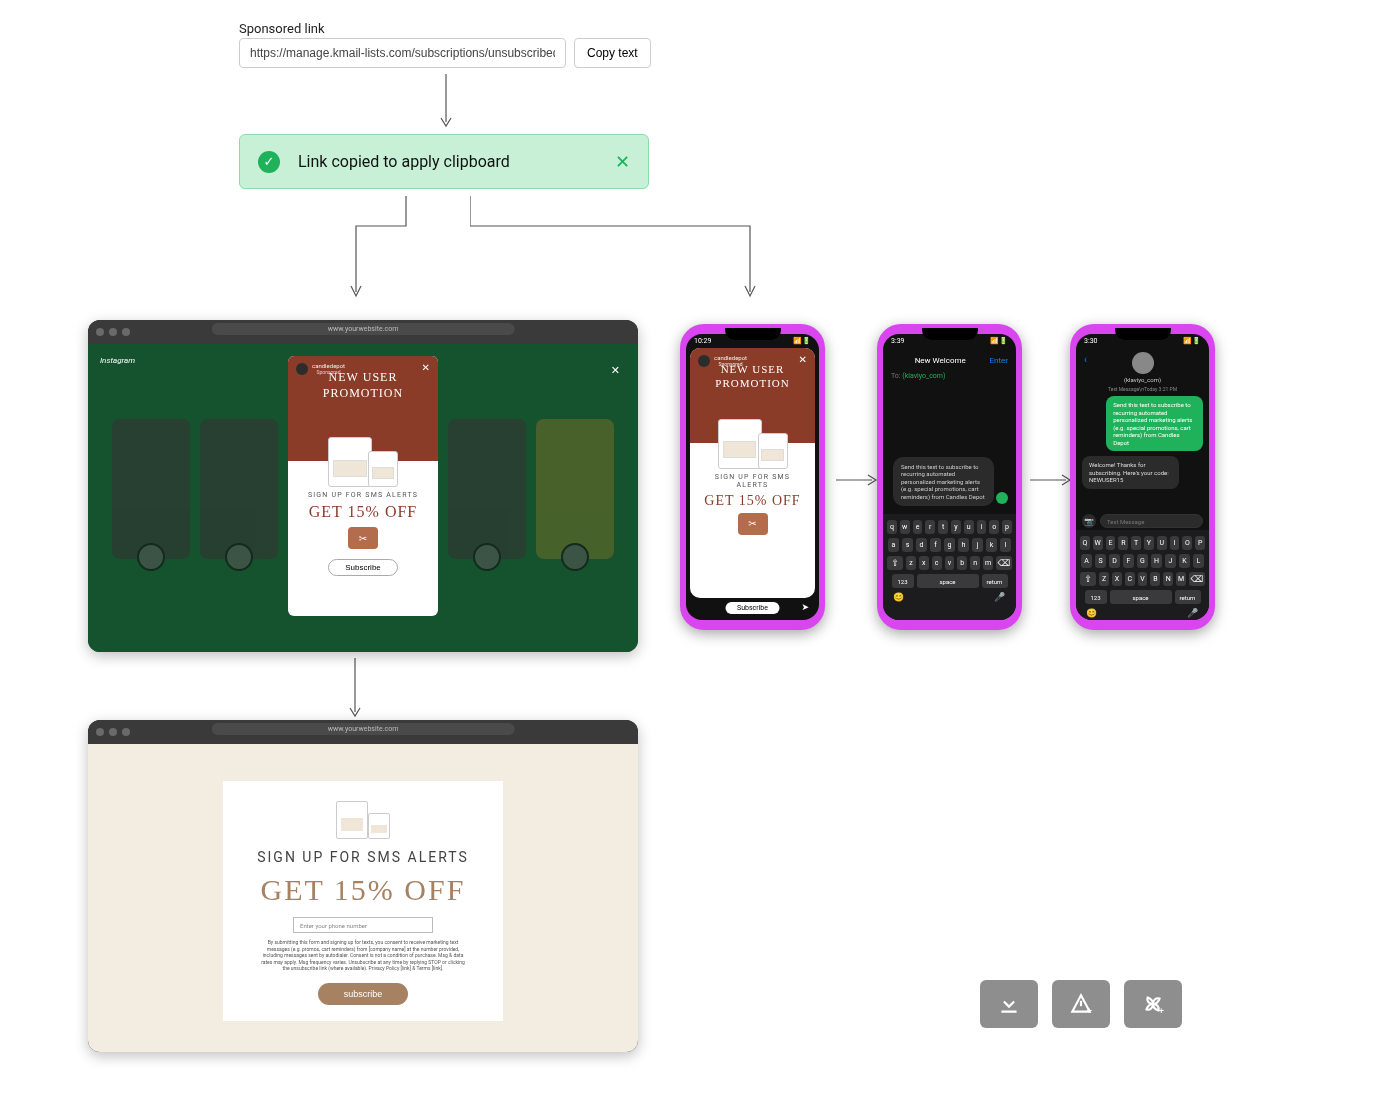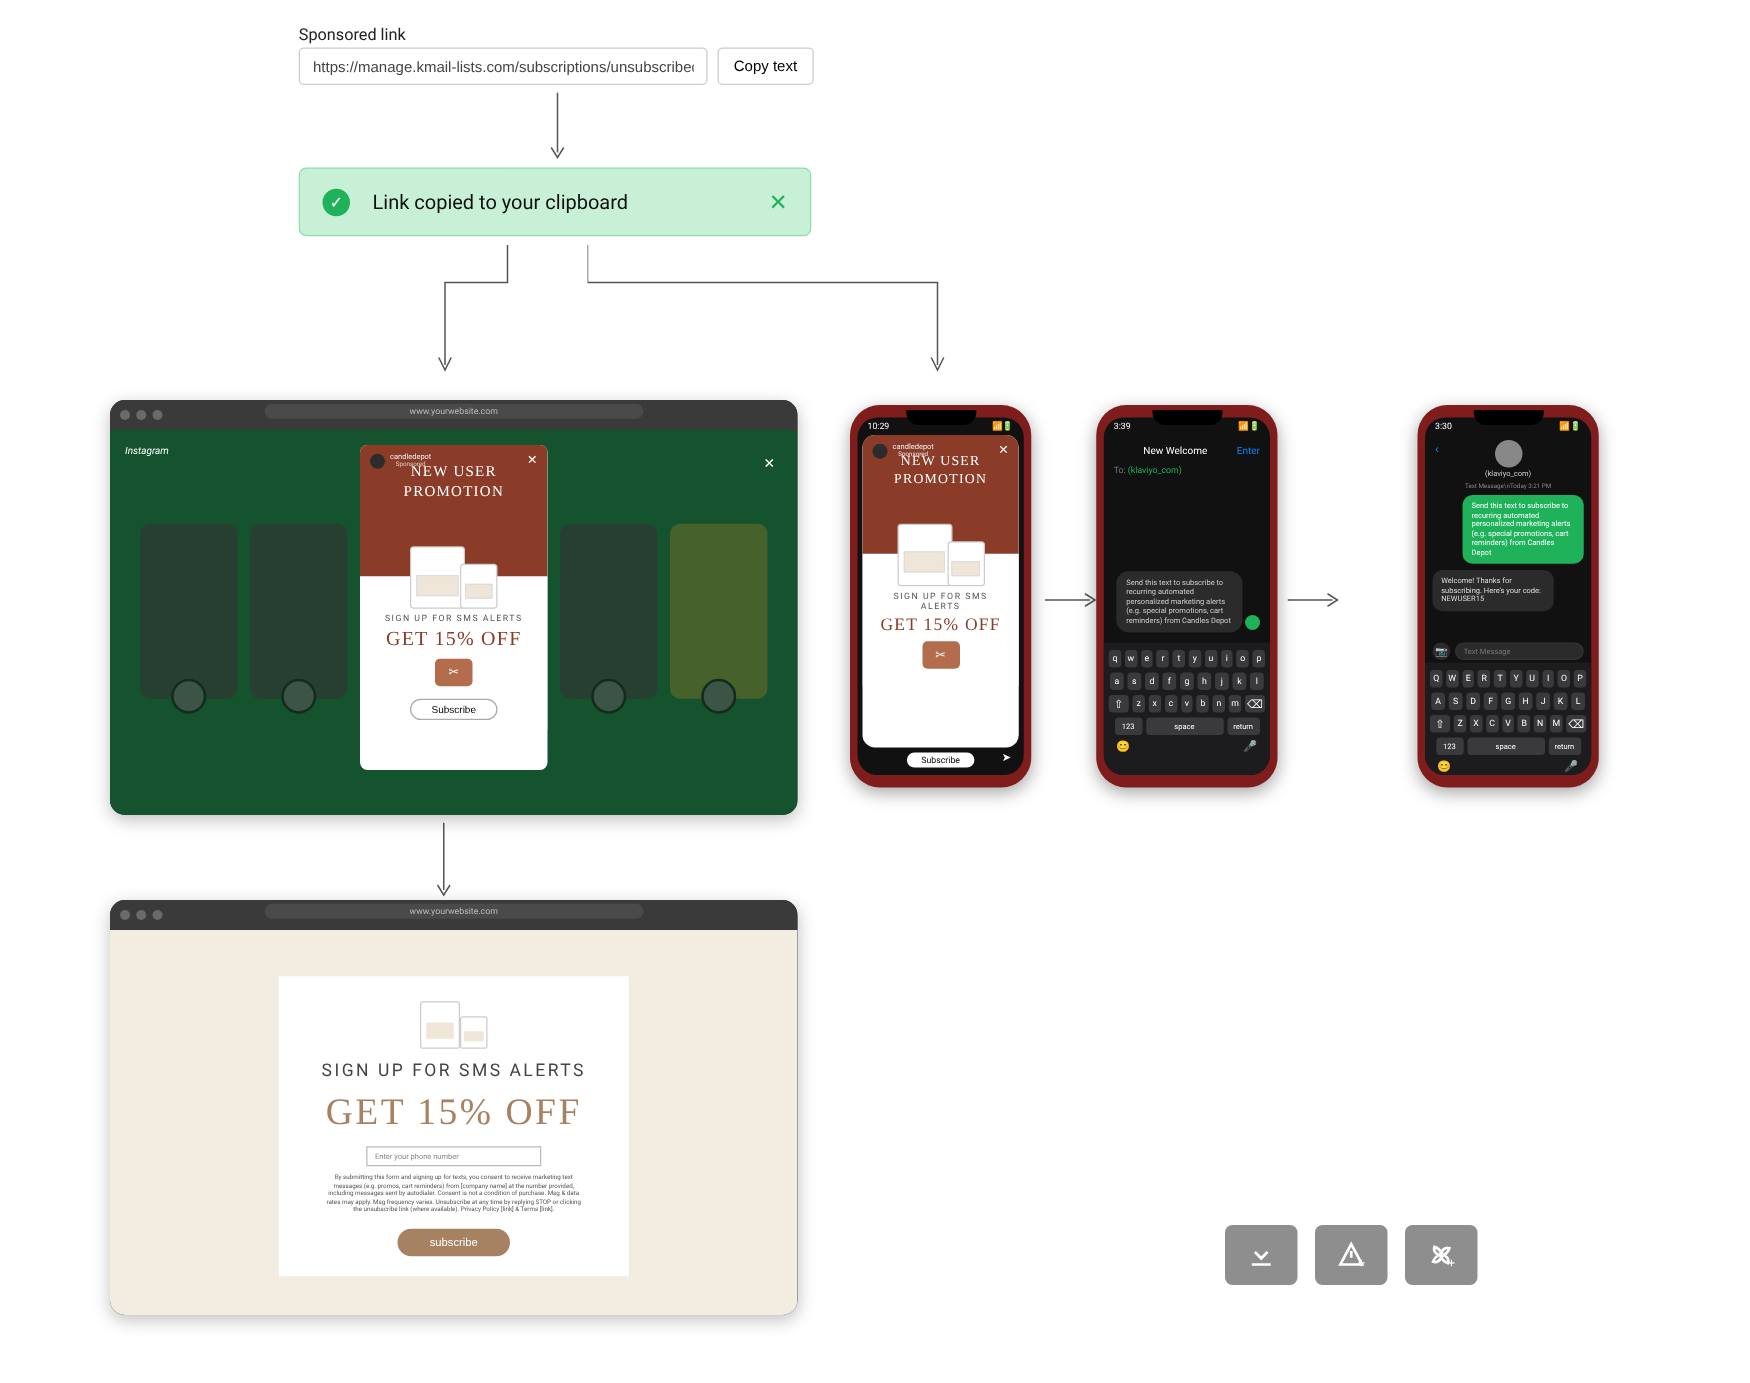--- a/index.html
+++ b/index.html
@@ -89,35 +89,35 @@
   }
   .promo .sms { font-size:7px; letter-spacing:1.2px; color:#555; }
   .promo .off { font-family: Georgia, serif; font-size:16px; letter-spacing:1px; color:#8a3c28; margin-top:4px;}
   .promo .coupon { margin:6px auto; width:30px; height:22px; background:#b36c4c; border-radius:4px; color:#fff; font-size:10px; display:flex; align-items:center; justify-content:center;}
   .promo .sub-btn { margin:4px auto 0; background:#fff; border:1px solid #aaa; border-radius:10px; font-size:8px; padding:3px 16px;}
 
   .promo.desk { left:50%; top:12px; transform:translateX(-50%); width:150px; height:260px; z-index:5; }
 
   
   .phone {
-    position:absolute; width:145px; height:306px; background:#7f1d1d; border-radius:24px; padding:10px 6px; box-shadow:0 4px 14px rgba(0,0,0,.35);
+    position:absolute; width:145px; height:306px; background:#d946ef; border-radius:24px; padding:10px 6px; box-shadow:0 4px 14px rgba(0,0,0,.35);
   }
   .phone .notch { position:absolute; top:4px; left:50%; transform:translateX(-50%); width:56px; height:12px; background:#000; border-radius:0 0 10px 10px; z-index:3;}
   .phone .screen { width:100%; height:100%; background:#111; border-radius:16px; position:relative; overflow:hidden; }
   .phone .status { position:absolute; top:3px; left:8px; right:8px; display:flex; justify-content:space-between; font-size:7px; color:#fff; z-index:2;}
   .phone1 { left:680px; top:324px; }
   .phone1 .promo { position:absolute; inset:14px 4px 22px 4px; }
   .phone1 .promo .title{font-size:11px;}
   .phone1 .promo .off{font-size:14px;}
   .phone1 .coupon{margin-top:4px;}
   .phone1 .footer-btn{position:absolute; bottom:6px; left:50%; transform:translateX(-50%); background:#fff; border-radius:10px; font-size:7px; padding:2px 12px;}
   .phone1 .arrow-ico{position:absolute; bottom:8px; right:10px; color:#fff; font-size:9px;}
 
   .phone2 { left:877px; top:324px; }
-  .phone3 { left:1134px; top:324px; }
+  .phone3 { left:1070px; top:324px; }
 
   .msg-header { position:absolute; top:18px; left:0; right:0; padding:4px 8px; display:flex; justify-content:space-between; align-items:center; font-size:8px; }
   .msg-header .back{color:#0a84ff;}
   .msg-header .title{color:#fff;}
   .msg-header .cancel{color:#0a84ff;}
   .to-line{position:absolute; top:38px; left:8px; font-size:7px; color:#777;}
   .to-line .recip{color:#1fb25a;}
   .compose-area{position:absolute; top:52px; left:6px; right:6px; bottom:110px;}
   .compose-bubble{position:absolute; bottom:4px; left:4px; right:16px; background:#2b2b2b; border-radius:10px; padding:6px 8px; font-size:6px; color:#ccc; line-height:1.25;}
   .send-dot{position:absolute; bottom:6px; right:2px; width:12px; height:12px; border-radius:50%; background:#1fb25a;}
@@ -168,21 +168,21 @@
 <body>
 
 <div class="layer share-label">Sponsored link</div>
 <div class="layer share-row">
   <input class="share-input" readonly="" value="https://manage.kmail-lists.com/subscriptions/unsubscribed?..." style="">
   <button class="copy-btn">Copy text</button>
 </div>
 
 <div class="layer toast">
   <div class="check-ico">✓</div>
-  <div class="toast-text">Link copied to your clipboard</div>
+  <div class="toast-text">Link copied to apply clipboard</div>
   <div class="close-ico">✕</div>
 </div>
 
 <svg class="arrow" style="left:440px;top:74px;" width="12" height="56">
     <line x1="6" y1="0" x2="6" y2="48"></line>
     <polyline points="1,44 6,52 11,44"></polyline>
   </svg>
 <svg class="arrow" style="left:286px;top:196px;" width="200" height="106">
     <polyline points="120,0 120,30 70,30 70,96"></polyline>
     <polyline points="65,90 70,100 75,90"></polyline>

